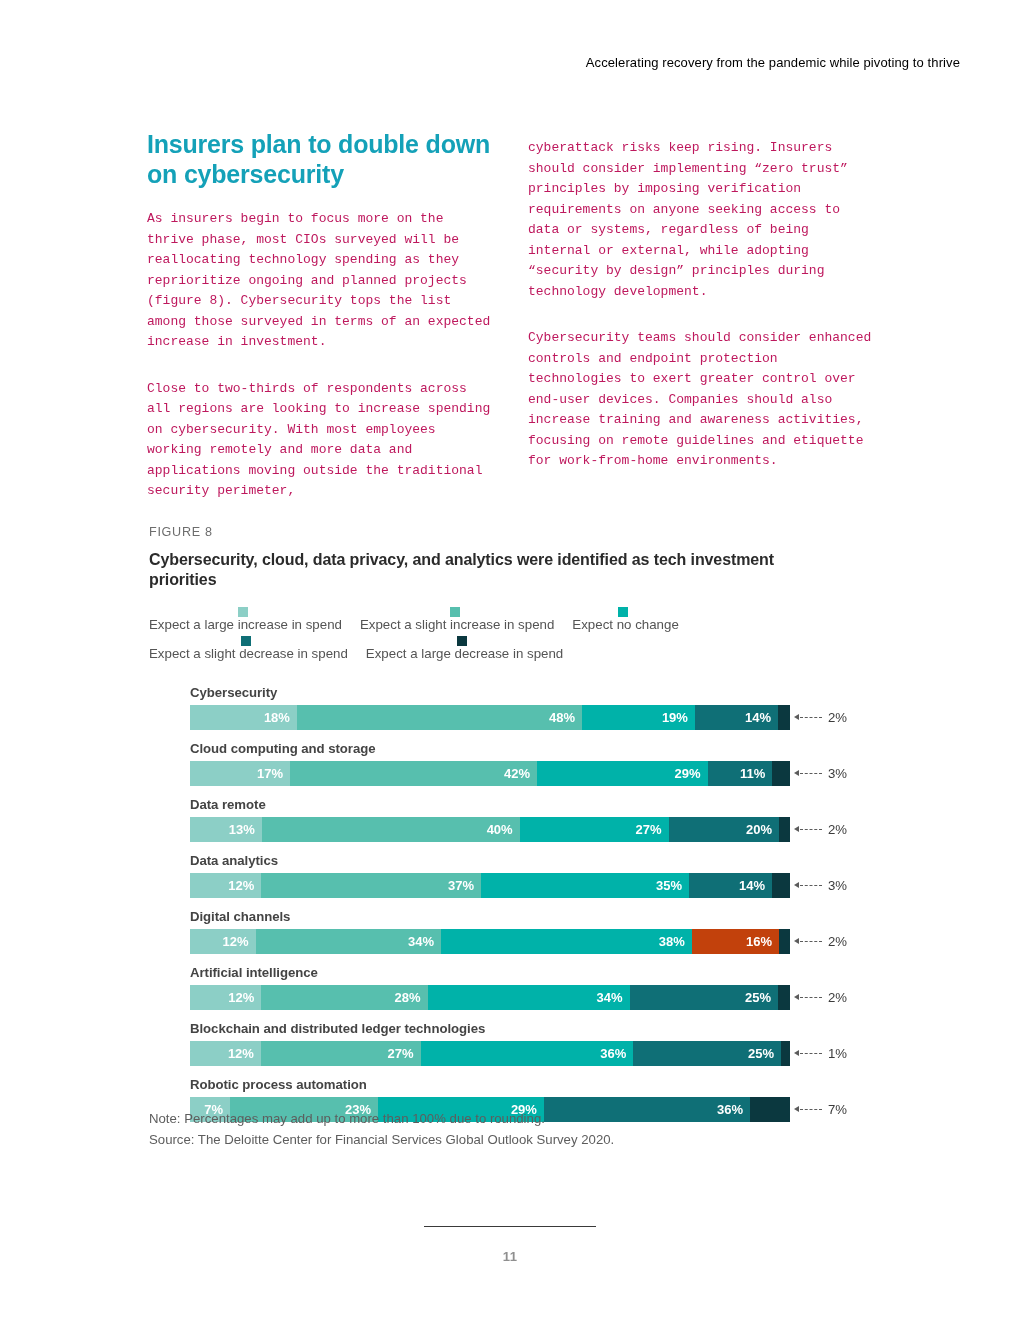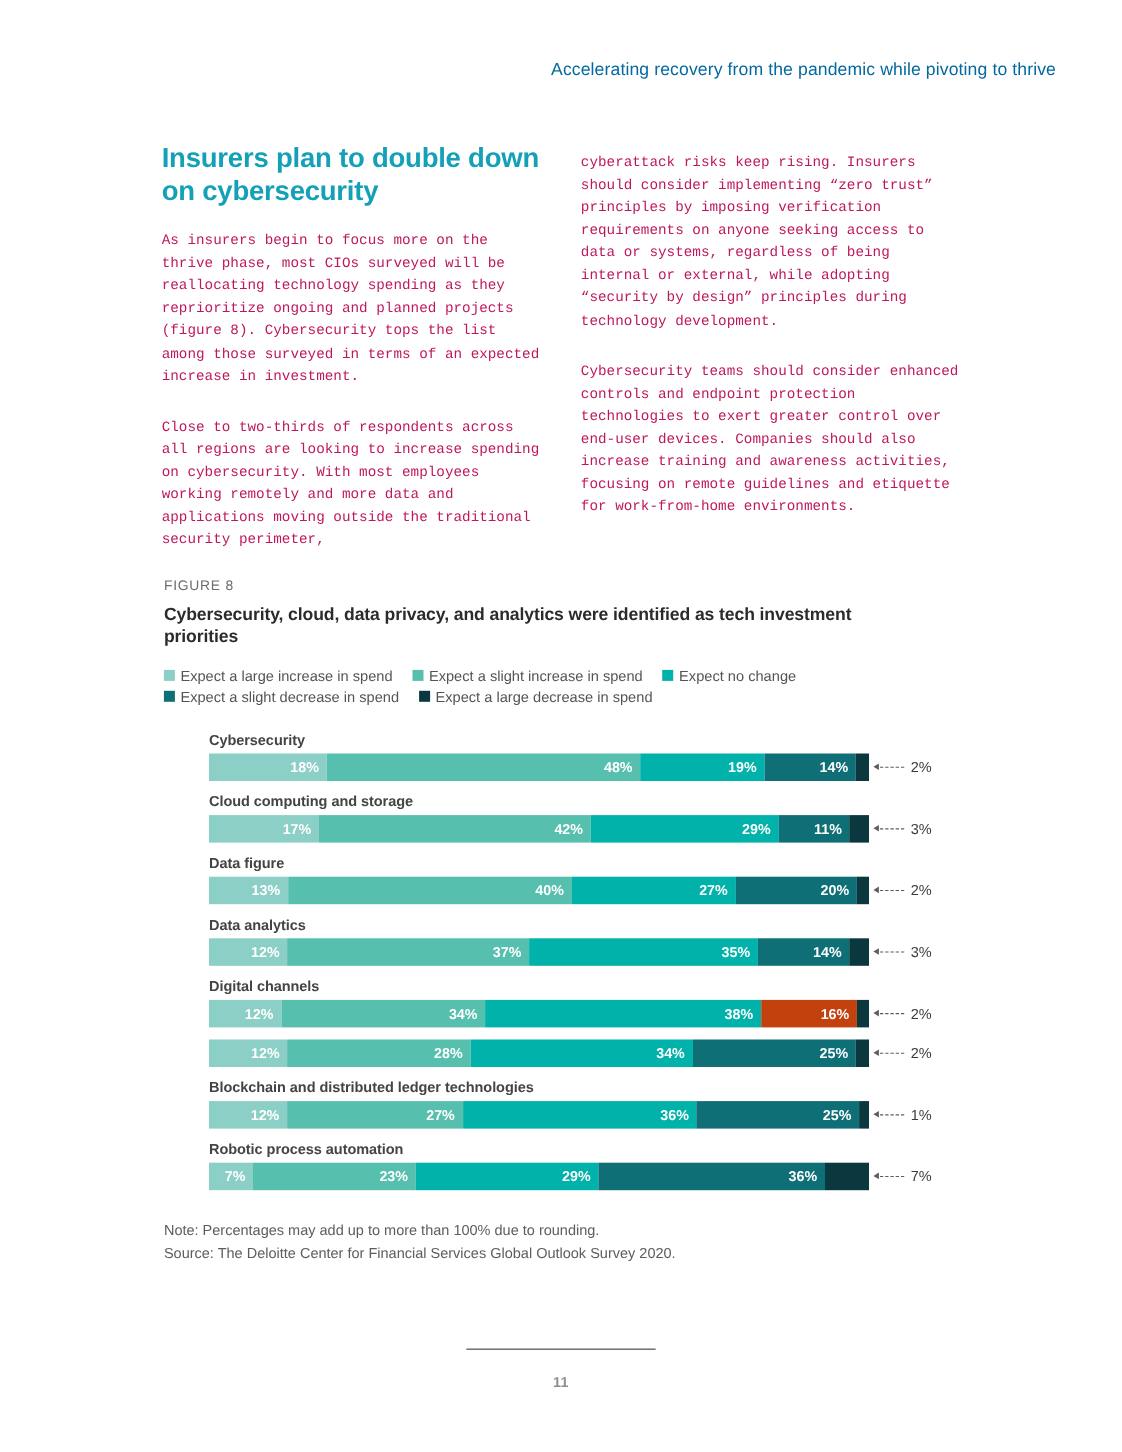--- a/index.html
+++ b/index.html
@@ -21,22 +21,22 @@
     width: 1020px;
     height: 1320px;
   }
 
   
   .running-header {
     position: absolute;
     top: 55px;
     right: 60px;
     font-family: "Liberation Sans", sans-serif;
-    font-size: 16px;
-    color: #0369a1;
+    font-size: 13px;
+    color: #000000;
     letter-spacing: 0.1px;
   }
 
   
   .article {
     position: absolute;
     top: 130px;
     left: 147px;
     width: 730px;
   }
@@ -104,20 +104,21 @@
     margin-bottom: 20px;
   }
   .legend-item {
     display: flex;
     align-items: center;
     font-size: 13.3px;
     color: #545454;
     margin-right: 18px;
     margin-bottom: 4px;
     white-space: nowrap;
+    flex-direction: column;
   }
   .legend-swatch {
     width: 10px;
     height: 10px;
     margin-right: 5px;
     flex: 0 0 auto;
     display: inline-block;
   }
   .legend-row-break { width: 100%; height: 0; }
 
@@ -310,21 +311,21 @@
             </div>
             <div class="seg tiny" style="width: 17.6471px; background: rgb(11, 56, 63);"></div>
             <div class="leader">
               <span class="leader-arrow"></span>
               <span class="leader-dash"></span>
               <span class="leader-text">3%</span>
             </div>
           </div>
         </div>
         <div class="chart-group">
-          <div class="cat-label">Data figure</div>
+          <div class="cat-label">Data remote</div>
           <div class="bar-row">
             <div class="seg" style="width: 76.4706px; background: rgb(140, 207, 198);">
               <span class="seg-label">13%</span>
             </div>
             <div class="seg" style="width: 275px; background: rgb(87, 191, 174);">
               <span class="seg-label">40%</span>
             </div>
             <div class="seg" style="width: 158.824px; background: rgb(0, 178, 169);">
               <span class="seg-label">27%</span>
             </div>
@@ -379,20 +380,21 @@
             </div>
             <div class="seg tiny" style="width: 11.7647px; background: rgb(11, 56, 63);"></div>
             <div class="leader">
               <span class="leader-arrow"></span>
               <span class="leader-dash"></span>
               <span class="leader-text">2%</span>
             </div>
           </div>
         </div>
         <div class="chart-group">
+          <div class="cat-label">Artificial intelligence</div>
           <div class="bar-row">
             <div class="seg" style="width: 71.2871px; background: rgb(140, 207, 198);">
               <span class="seg-label">12%</span>
             </div>
             <div class="seg" style="width: 166.337px; background: rgb(87, 191, 174);">
               <span class="seg-label">28%</span>
             </div>
             <div class="seg" style="width: 201.98px; background: rgb(0, 178, 169);">
               <span class="seg-label">34%</span>
             </div>

